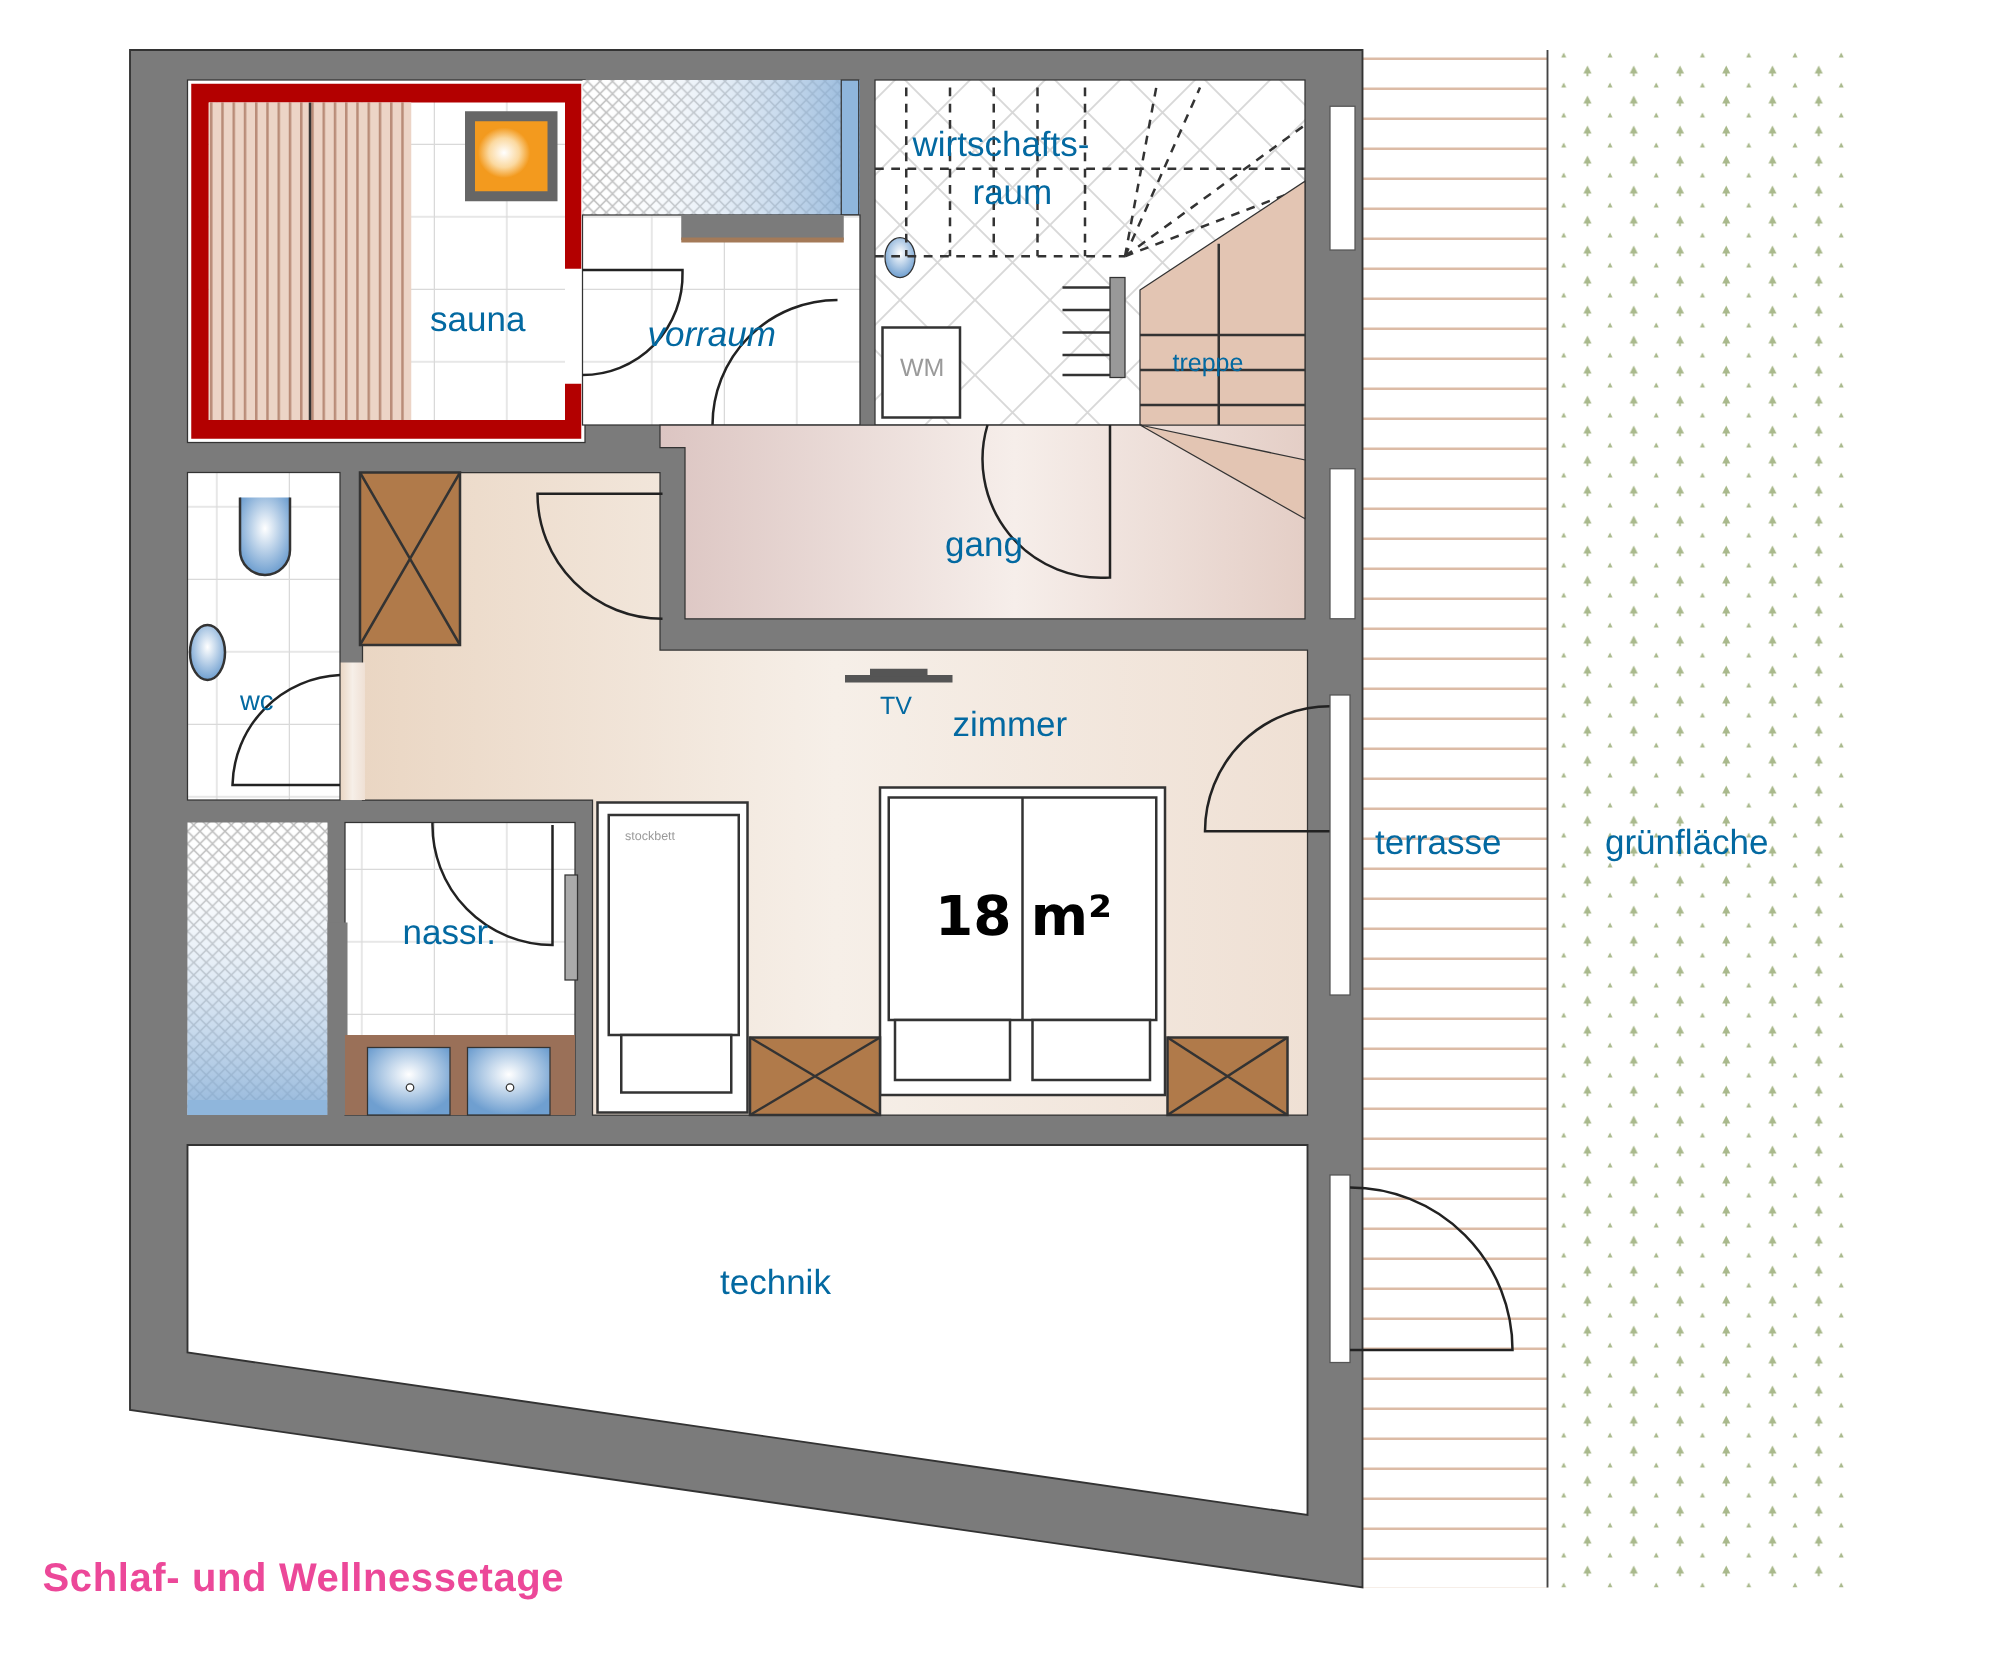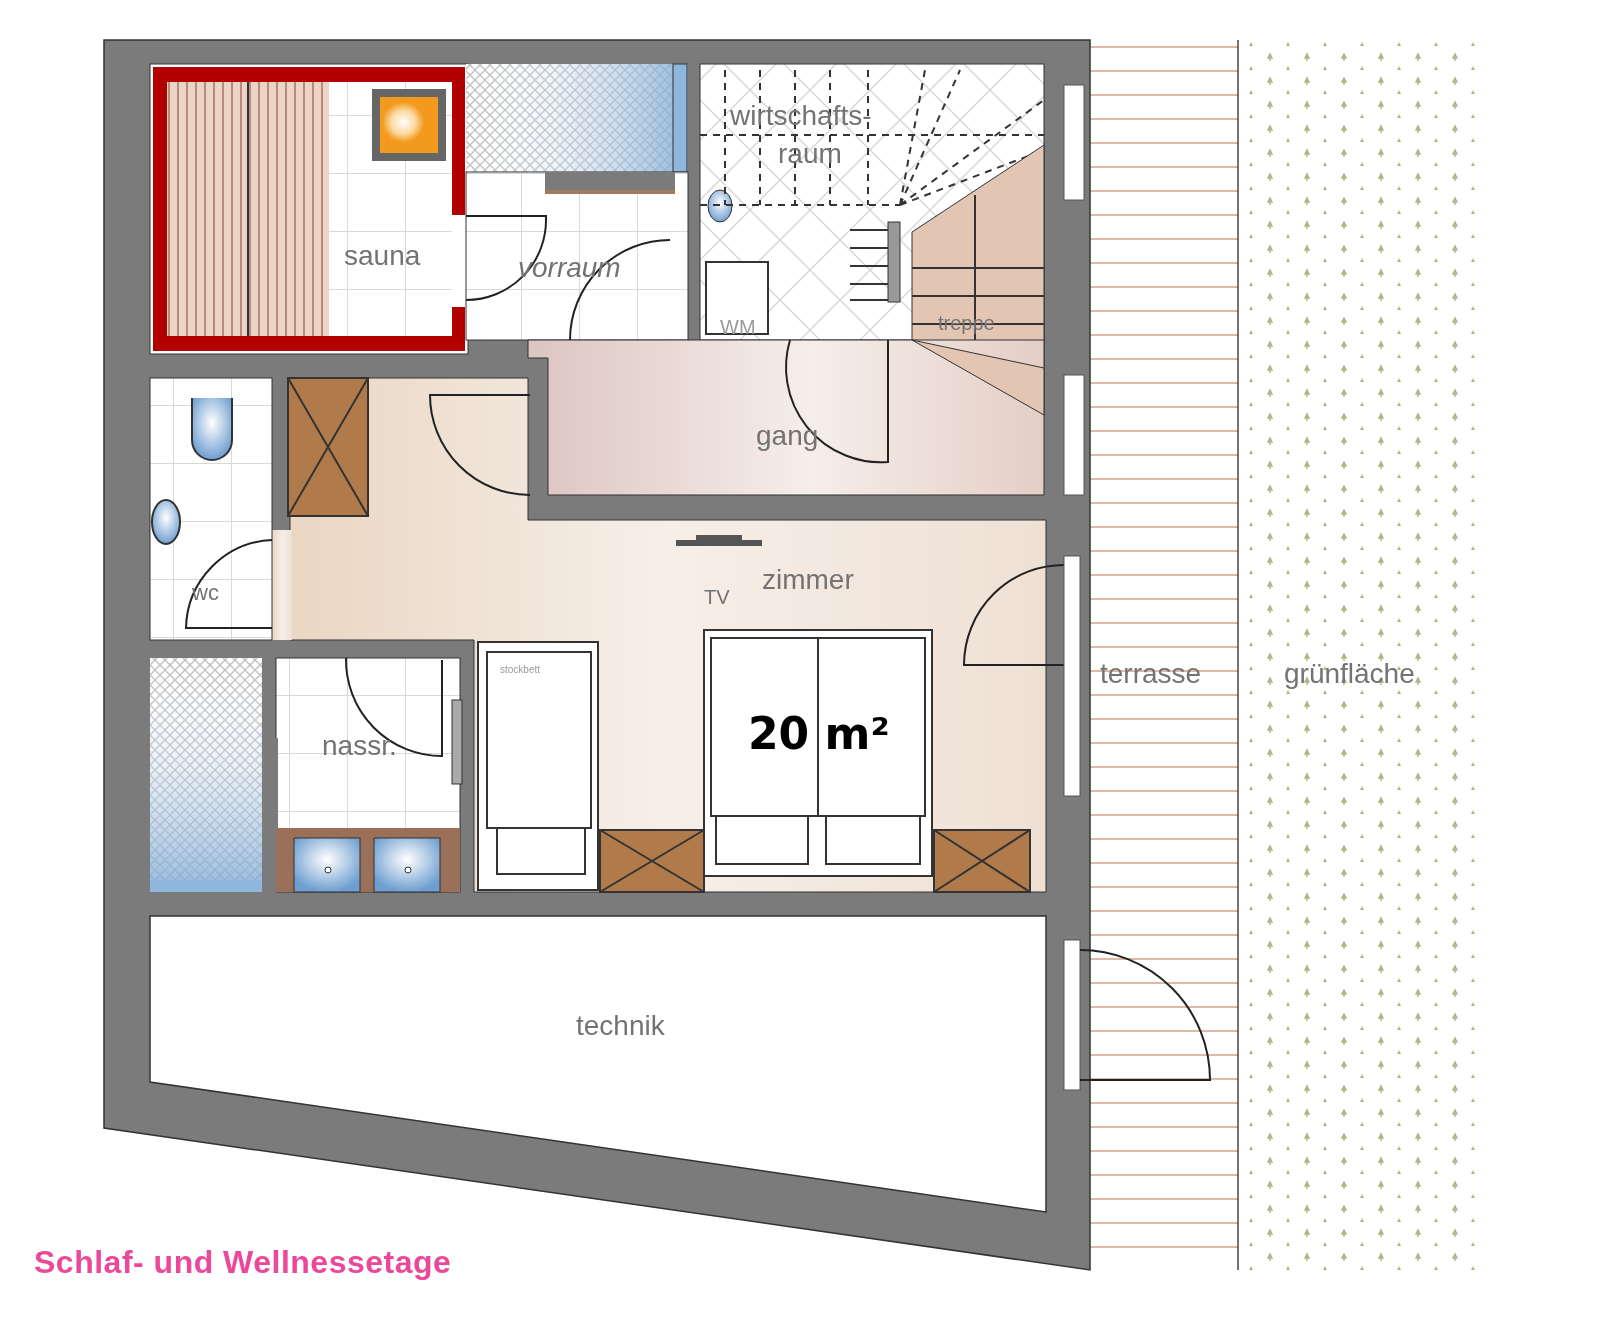--- a/index.html
+++ b/index.html
@@ -1,20 +1,20 @@
 <!DOCTYPE html>
 <html><head>
 <meta charset="utf-8">
 <style>
   html,body{margin:0;padding:0;background:#fff;}
   body{width:1600px;height:1337px;position:relative;overflow:hidden;font-family:"Liberation Sans",sans-serif;}
   svg{position:absolute;left:0;top:0;}
-  .lbl{position:absolute;color:#737373;font-family:"Liberation Sans",sans-serif;white-space:nowrap;}
+  .lbl{position:absolute;color:#0369a1;font-family:"Liberation Sans",sans-serif;white-space:nowrap;}
   .room{font-size:28px;}
-  .small{font-size:20px;margin-top:32px;}
+  .small{font-size:20px;}
   .grey{color:#9a9a9a;}
   .title{position:absolute;left:34px;top:1232px;font-size:32px;font-weight:bold;color:#ec4899;font-family:"Liberation Sans",sans-serif;letter-spacing:0.5px;margin-top:12px;}
   .area{position:absolute;left:748px;top:708px;font-size:44px;font-weight:bold;color:#000;font-family:"DejaVu Sans",sans-serif;}
 </style>
 </head>
 <body>
 
 <svg width="1600" height="1337" viewBox="0 0 1600 1337">
   <defs>
     <pattern id="tiles" width="58" height="58" patternUnits="userSpaceOnUse">
@@ -169,18 +169,18 @@
 <div class="lbl room" style="left:518px;top:252px;font-style:italic;">vorraum</div>
 <div class="lbl room" style="left:730px;top:100px;">wirtschafts-</div>
 <div class="lbl room" style="left:778px;top:138px;">raum</div>
 <div class="lbl small" style="left:938px;top:280px;">treppe</div>
 <div class="lbl small grey" style="left:720px;top:284px;">WM</div>
 <div class="lbl room" style="left:756px;top:420px;">gang</div>
 <div class="lbl small" style="left:192px;top:548px;font-size:22px;">wc</div>
 <div class="lbl small" style="left:704px;top:554px;">TV</div>
 <div class="lbl room" style="left:762px;top:564px;">zimmer</div>
 <div class="lbl grey" style="left:500px;top:664px;font-size:10px;">stockbett</div>
-<div class="area">20 m²</div>
+<div class="area">18 m²</div>
 <div class="lbl room" style="left:322px;top:730px;">nassr.</div>
 <div class="lbl room" style="left:1100px;top:658px;">terrasse</div>
 <div class="lbl room" style="left:1284px;top:658px;">grünfläche</div>
 <div class="lbl room" style="left:576px;top:1010px;">technik</div>
 <div class="title">Schlaf- und Wellnessetage</div>
 
 </body></html>

